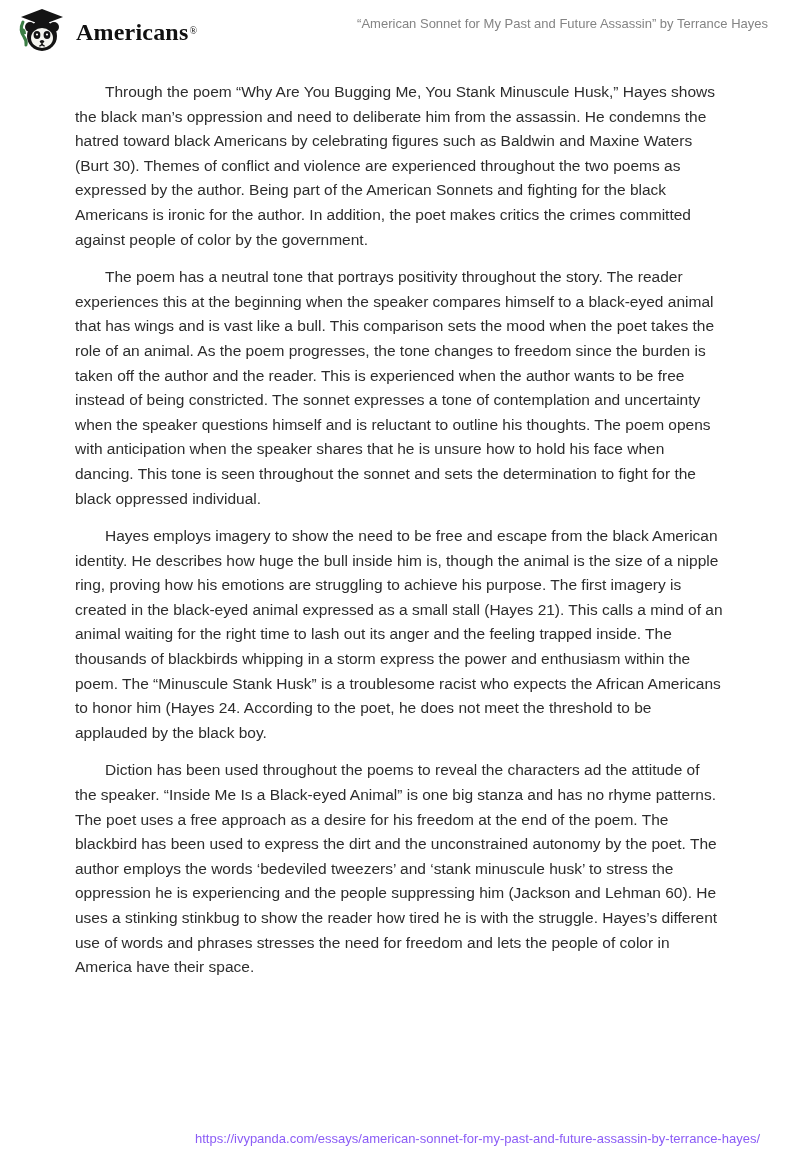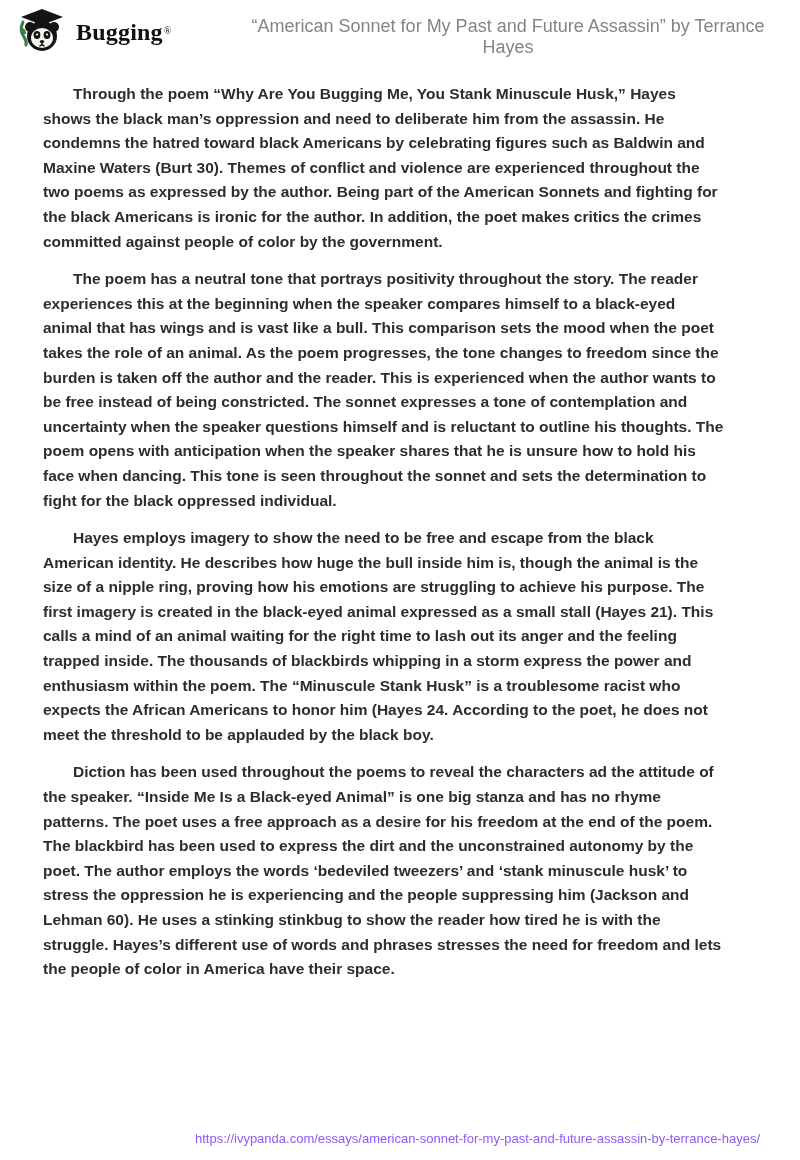--- a/index.html
+++ b/index.html
@@ -35,29 +35,28 @@
   }
   .brand-reg {
     font-family: "Liberation Serif", serif;
     font-size: 10px;
     color: #101010;
     vertical-align: super;
     margin-left: 1px;
   }
   .doc-title {
     color: #848484;
-    font-size: 18px;
+    font-size: 13px;
     margin-top: 8px;
     text-align: center;
     max-width: 520px;
     margin-left: 36px;
   }
   .content {
-    margin: 24px 76px 0 43px;
-    font-weight: bold;
+    margin: 24px 76px 0 75px;
   }
   .content p {
     font-size: 15.5px;
     line-height: 24.6px;
     color: #2d2d2d;
     text-indent: 30px;
     margin: 0 0 13px 0;
     text-align: left;
   }
   .footer-url {
@@ -90,21 +89,21 @@
       <circle cx="21" cy="26.5" r="1.1" fill="#ffffff"></circle>
       <circle cx="31" cy="26.5" r="1.1" fill="#ffffff"></circle>
 
       <ellipse cx="26" cy="33.5" rx="2.2" ry="1.6" fill="#141414"></ellipse>
       <path d="M26 35 q0 2.5 -2.5 3 M26 35 q0 2.5 2.5 3" stroke="#141414" stroke-width="1.2" fill="none" stroke-linecap="round"></path>
 
       <polygon points="26,1 47,9 26,17 5,9" fill="#141414"></polygon>
       <rect x="19" y="13" width="14" height="5" fill="#141414"></rect>
     </svg>
     <div>
-      <span class="brand-name">Bugging</span><span class="brand-reg">®</span>
+      <span class="brand-name">Americans</span><span class="brand-reg">®</span>
     </div>
   </div>
   <div class="doc-title">“American Sonnet for My Past and Future Assassin” by Terrance Hayes</div>
 </div>
 
 <div class="content">
   <p>Through the poem “Why Are You Bugging Me, You Stank Minuscule Husk,” Hayes shows the black man’s oppression and need to deliberate him from the assassin. He condemns the hatred toward black Americans by celebrating figures such as Baldwin and Maxine Waters (Burt 30). Themes of conflict and violence are experienced throughout the two poems as expressed by the author. Being part of the American Sonnets and fighting for the black Americans is ironic for the author. In addition, the poet makes critics the crimes committed against people of color by the government.</p>
   <p>The poem has a neutral tone that portrays positivity throughout the story. The reader experiences this at the beginning when the speaker compares himself to a black-eyed animal that has wings and is vast like a bull. This comparison sets the mood when the poet takes the role of an animal. As the poem progresses, the tone changes to freedom since the burden is taken off the author and the reader. This is experienced when the author wants to be free instead of being constricted. The sonnet expresses a tone of contemplation and uncertainty when the speaker questions himself and is reluctant to outline his thoughts. The poem opens with anticipation when the speaker shares that he is unsure how to hold his face when dancing. This tone is seen throughout the sonnet and sets the determination to fight for the black oppressed individual.</p>
   <p>Hayes employs imagery to show the need to be free and escape from the black American identity. He describes how huge the bull inside him is, though the animal is the size of a nipple ring, proving how his emotions are struggling to achieve his purpose. The first imagery is created in the black-eyed animal expressed as a small stall (Hayes 21). This calls a mind of an animal waiting for the right time to lash out its anger and the feeling trapped inside. The thousands of blackbirds whipping in a storm express the power and enthusiasm within the poem. The “Minuscule Stank Husk” is a troublesome racist who expects the African Americans to honor him (Hayes 24. According to the poet, he does not meet the threshold to be applauded by the black boy.</p>
   <p>Diction has been used throughout the poems to reveal the characters ad the attitude of the speaker. “Inside Me Is a Black-eyed Animal” is one big stanza and has no rhyme patterns. The poet uses a free approach as a desire for his freedom at the end of the poem. The blackbird has been used to express the dirt and the unconstrained autonomy by the poet. The author employs the words ‘bedeviled tweezers’ and ‘stank minuscule husk’ to stress the oppression he is experiencing and the people suppressing him (Jackson and Lehman 60). He uses a stinking stinkbug to show the reader how tired he is with the struggle. Hayes’s different use of words and phrases stresses the need for freedom and lets the people of color in America have their space.</p>

